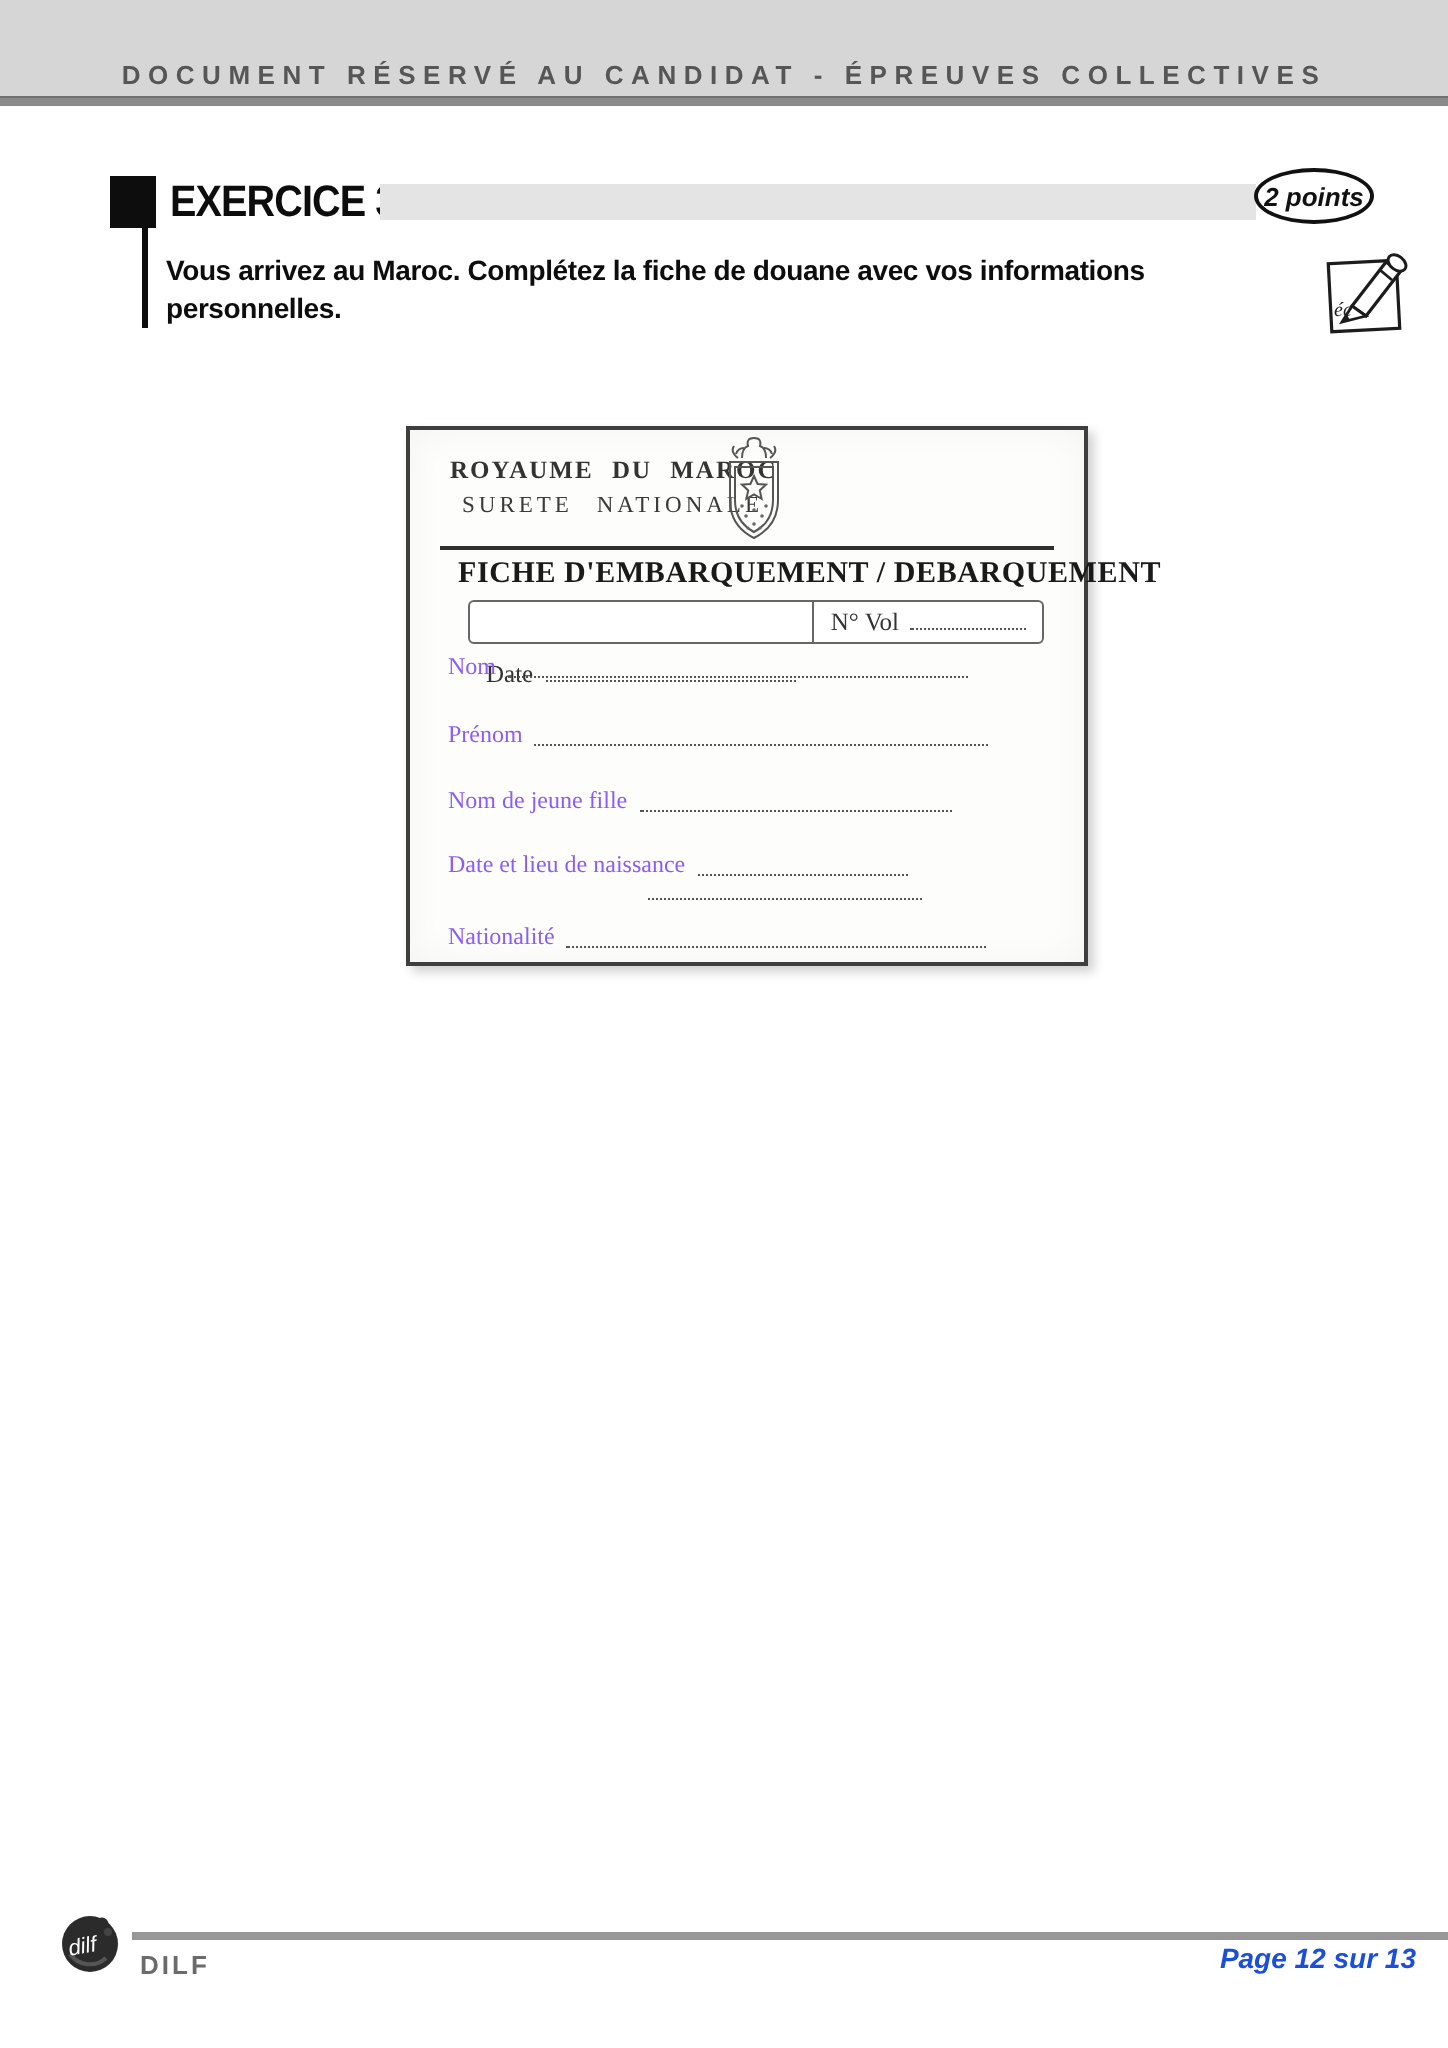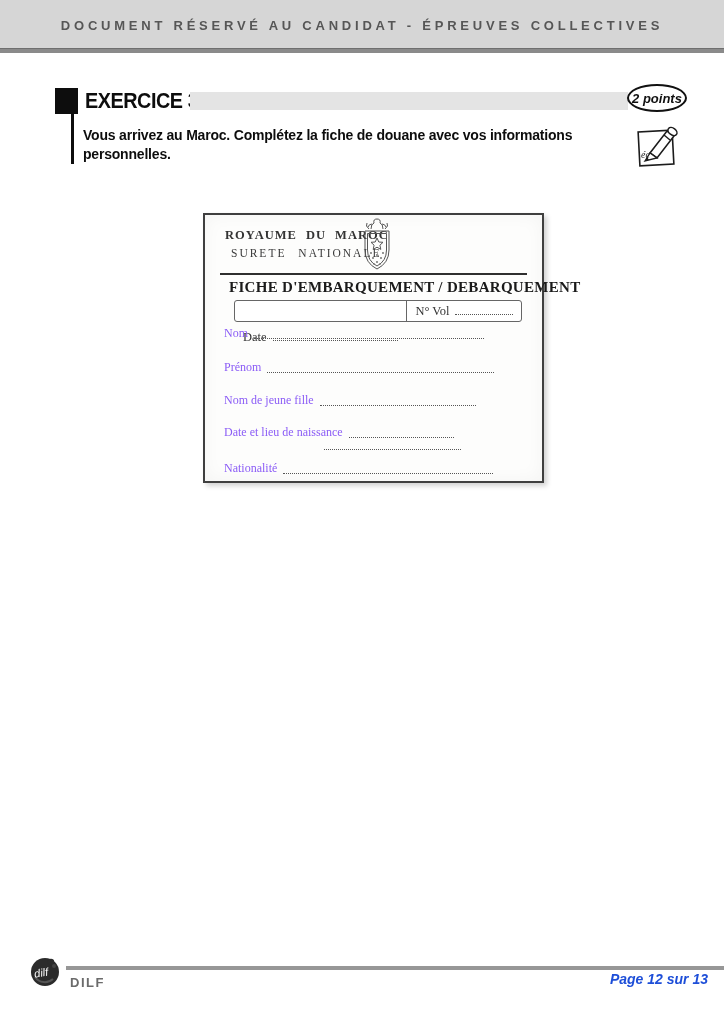--- a/index.html
+++ b/index.html
@@ -4,21 +4,21 @@
 <style>
   html,body{margin:0;padding:0;background:#ffffff;}
   .page{
     position:relative;width:724px;height:1024px;background:#ffffff;overflow:hidden;
     font-family:"Liberation Sans", sans-serif;color:#111;
   }
 
   
   .banner{
     position:absolute;left:0;top:0;width:724px;height:48px;background:#d6d6d6;
-    display:flex;align-items:flex-end;justify-content:center;padding-bottom:15px;box-sizing:border-box;
+    display:flex;align-items:flex-end;justify-content:center;padding-bottom:3px;box-sizing:border-box;
   }
   .banner span{
     font-size:13px;font-weight:bold;letter-spacing:0.29em;color:#565656;white-space:nowrap;
   }
   .banner-rule{position:absolute;left:0;top:48px;width:724px;height:4px;background:#8a8a8a;border-top:1px solid #6f6f6f;}
 
   
   .ex-square{position:absolute;left:55px;top:88px;width:23px;height:26px;background:#0d0d0d;}
   .ex-vline{position:absolute;left:71px;top:112px;width:3px;height:52px;background:#0d0d0d;}
   .ex-title{
@@ -30,21 +30,21 @@
   .points-badge{
     position:absolute;left:627px;top:84px;width:60px;height:28px;box-sizing:border-box;
     border:2.5px solid #111;border-radius:50%;background:#fff;
     display:flex;align-items:center;justify-content:center;
     font-size:13px;font-weight:bold;color:#111;white-space:nowrap;font-style:italic;
   }
   .instructions{
     position:absolute;left:83px;top:126px;width:510px;
     font-size:14px;font-weight:bold;line-height:1.35;letter-spacing:-0.2px;color:#0d0d0d;
   }
-  .pen-wrap{position:absolute;left:636px;top:120px;width:54px;height:50px;}
+  .pen-wrap{position:absolute;left:662px;top:120px;width:54px;height:50px;}
 
   
   .form-card{
     position:absolute;left:203px;top:213px;width:341px;height:270px;box-sizing:border-box;
     background:#fdfdfc;border:2px solid #3f3f3f;
     box-shadow:3px 3px 5px rgba(0,0,0,0.18), inset 0 0 18px rgba(0,0,0,0.04);
     font-family:"Liberation Serif", serif;color:#2a2a2a;
   }
   .auth1{position:absolute;left:20px;top:13px;font-size:12.5px;font-weight:bold;letter-spacing:1px;word-spacing:5px;color:#333;}
   .auth2{position:absolute;left:26px;top:32px;font-size:11.5px;letter-spacing:2px;word-spacing:7px;color:#3a3a3a;}

